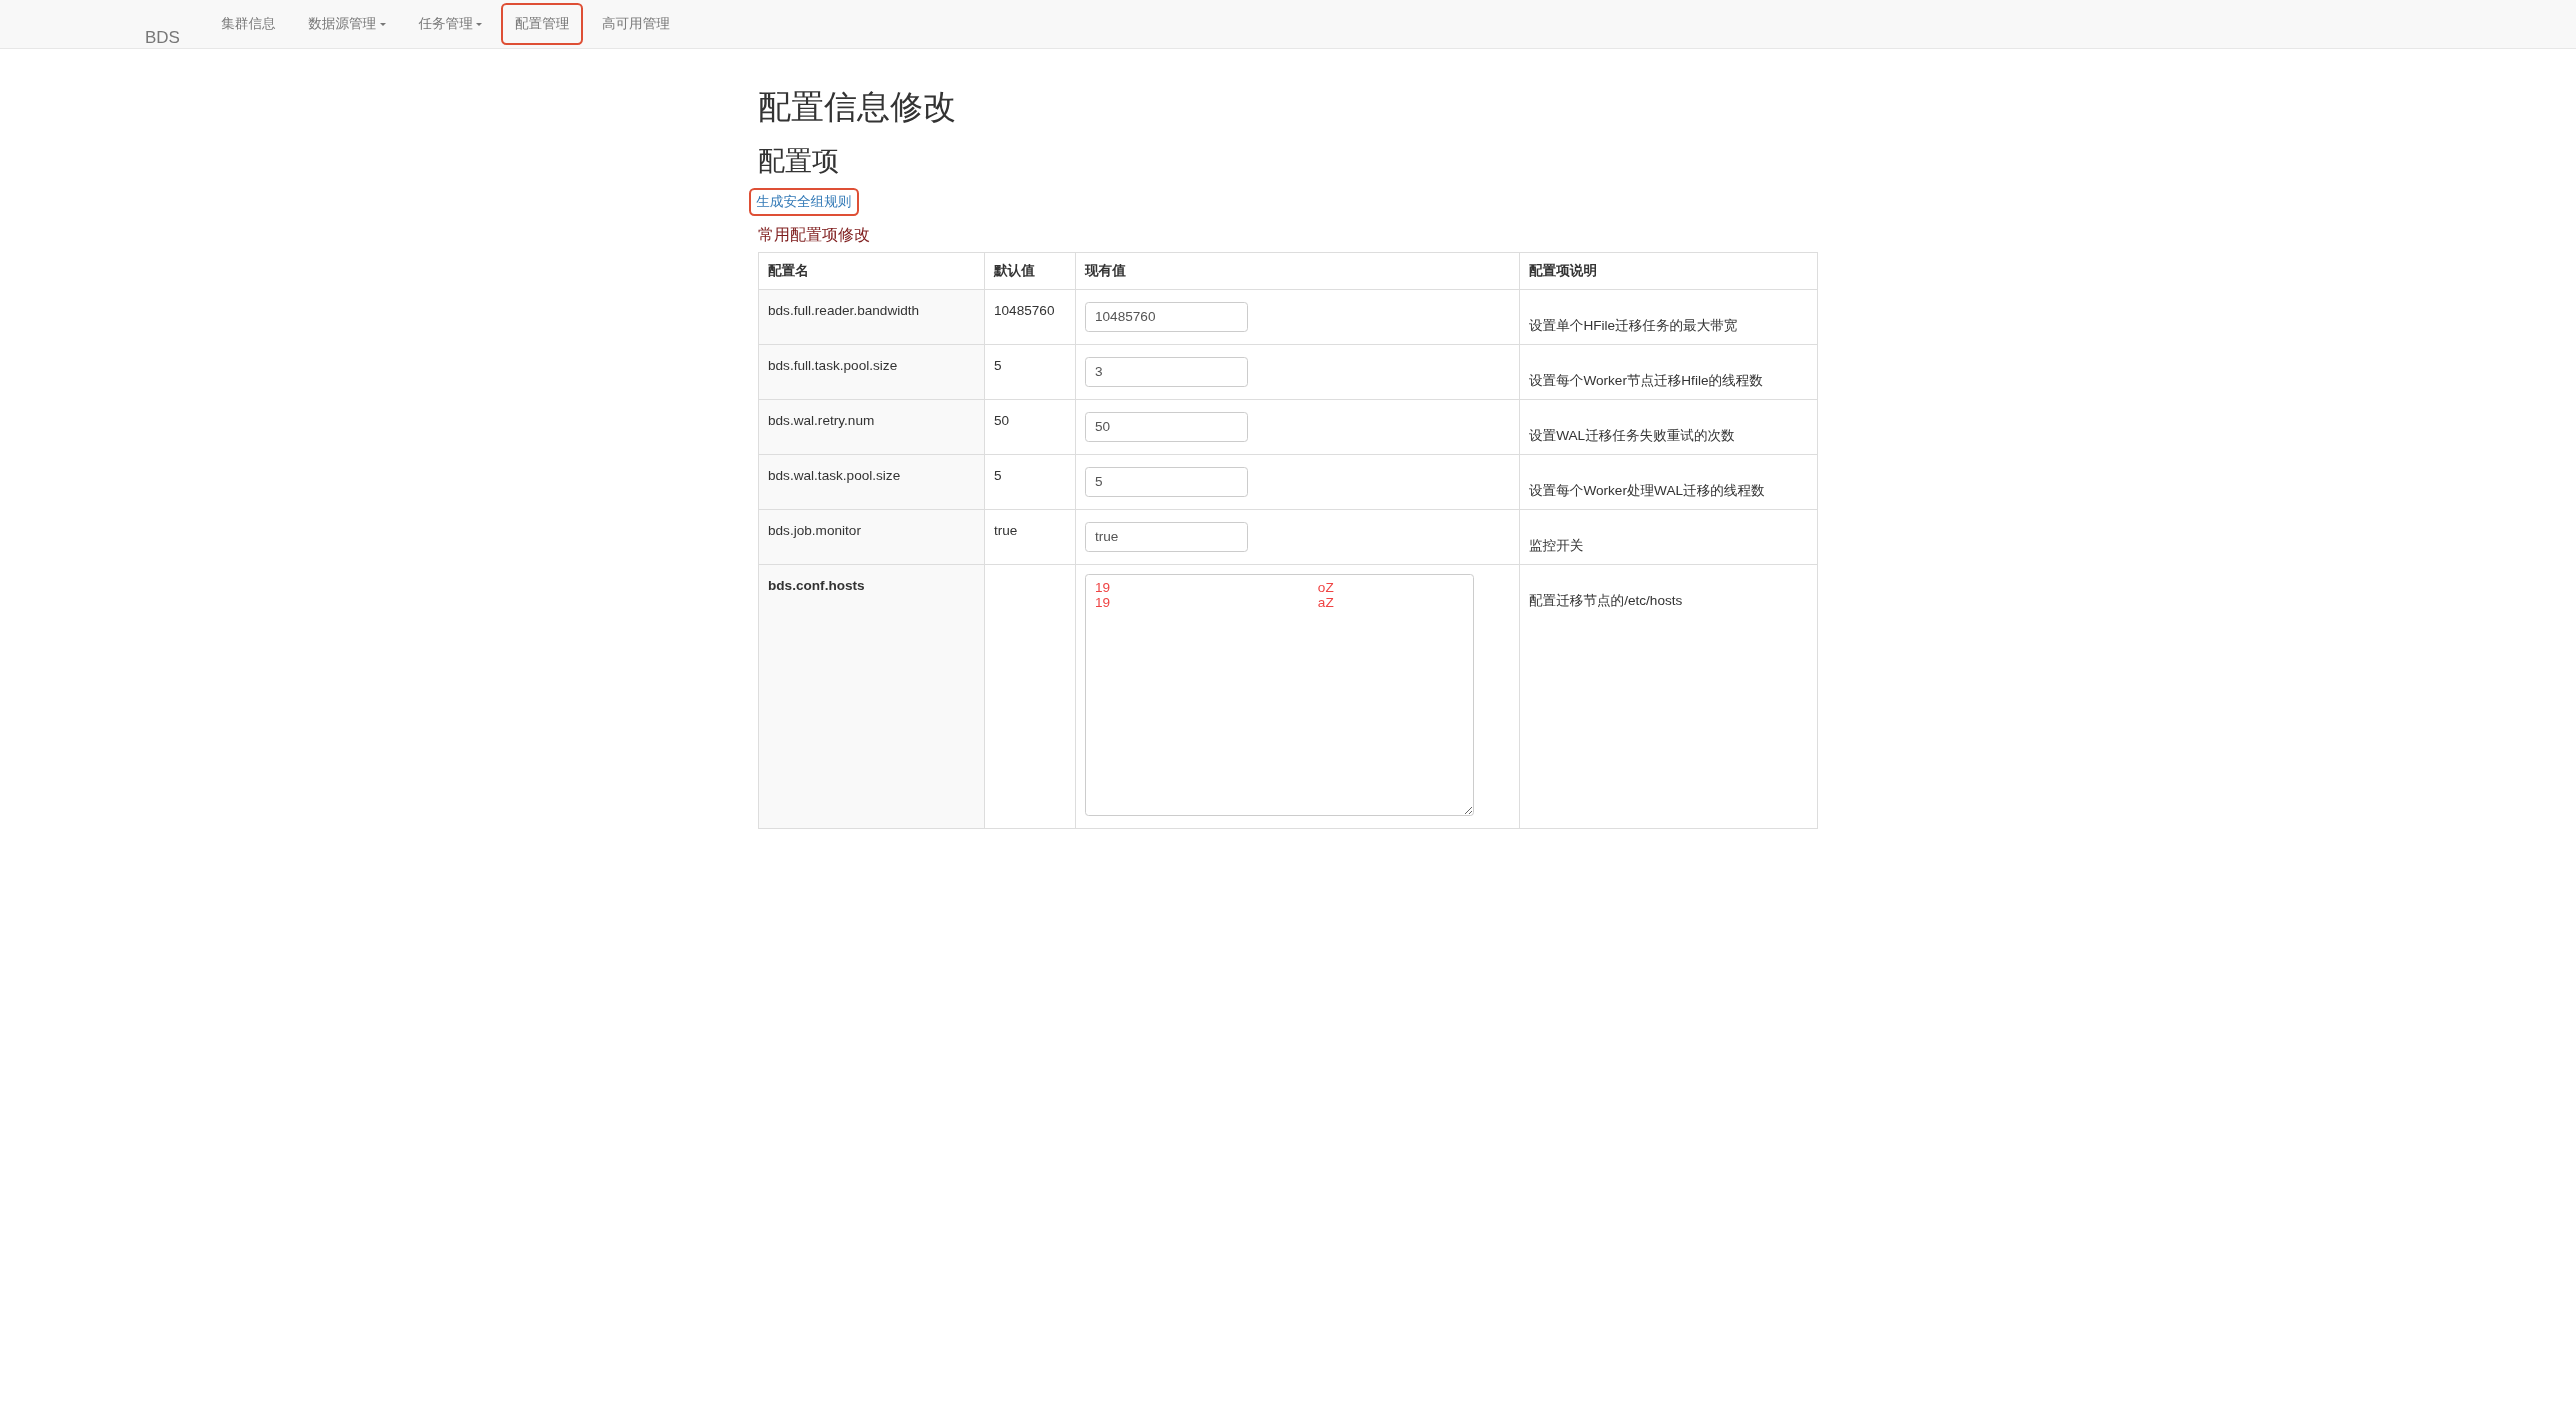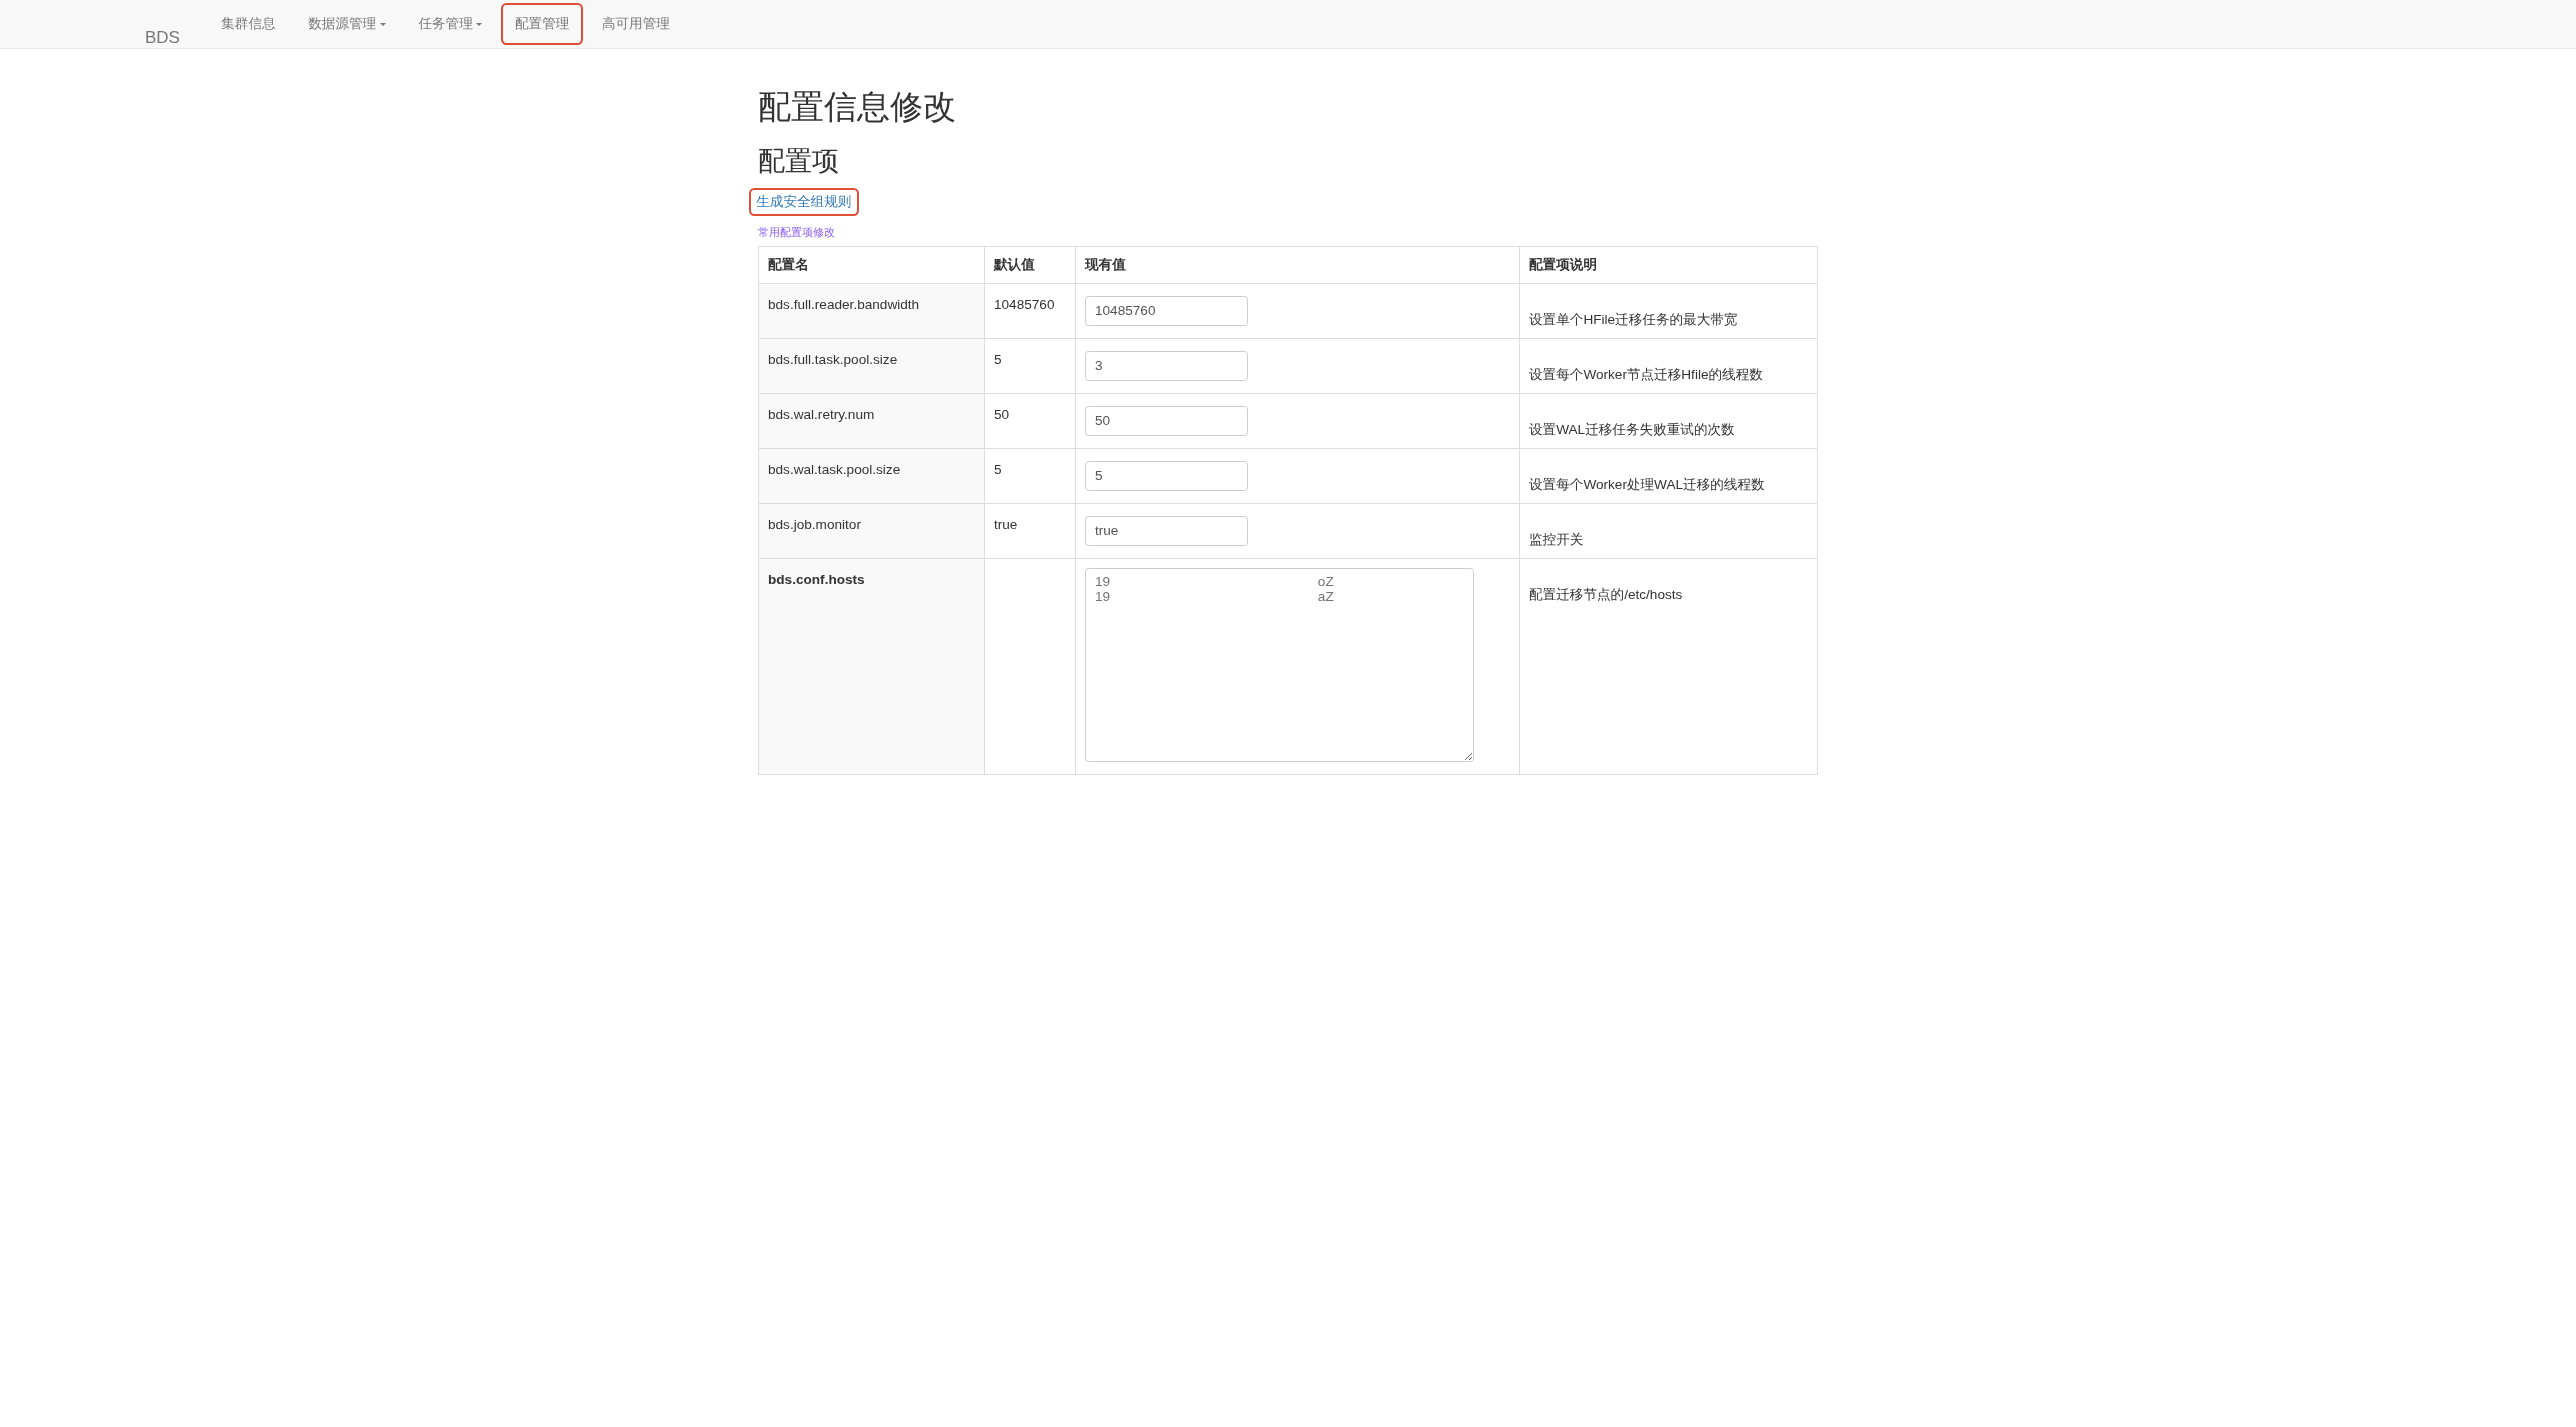--- a/index.html
+++ b/index.html
@@ -96,22 +96,22 @@
       top: -1.8px; bottom: -1.8px; left: 0; right: 0;
       pointer-events: none;
     }
     .gen-link {
       color: #337ab7;
       text-decoration: none;
       font-size: 13.6px;
     }
     
     .subheading {
-      color: #8b5cf6;
-      font-size: 11px;
+      color: #7f1d1d;
+      font-size: 16px;
       margin: 5.4px 0 5.4px 0;
     }
     
     
     table.config-table {
       width: 100%;
       border-collapse: collapse;
       border: 0.9px solid #ddd;
       font-size: 13.6px;
     }
@@ -136,26 +136,26 @@
       width: 163px;
       padding: 6.3px 9px;
       font-size: 13.6px;
       border: 0.9px solid #ccc;
       border-radius: 3.6px;
       color: #555;
       background: #fff;
     }
     textarea.config-area {
       width: 389px;
-      height: 194px;
+      height: 242px;
       padding: 5.4px 9px;
       font-size: 13.6px;
       border: 0.9px solid #ccc;
       border-radius: 3.6px;
-      color: #737373;
+      color: #ef4444;
       background: #fff;
       resize: both;
       font-family: inherit;
     }
   </style>
 </head>
 <body>
 
 <div class="navbar">
   <div class="navbar-brand">BDS</div>

